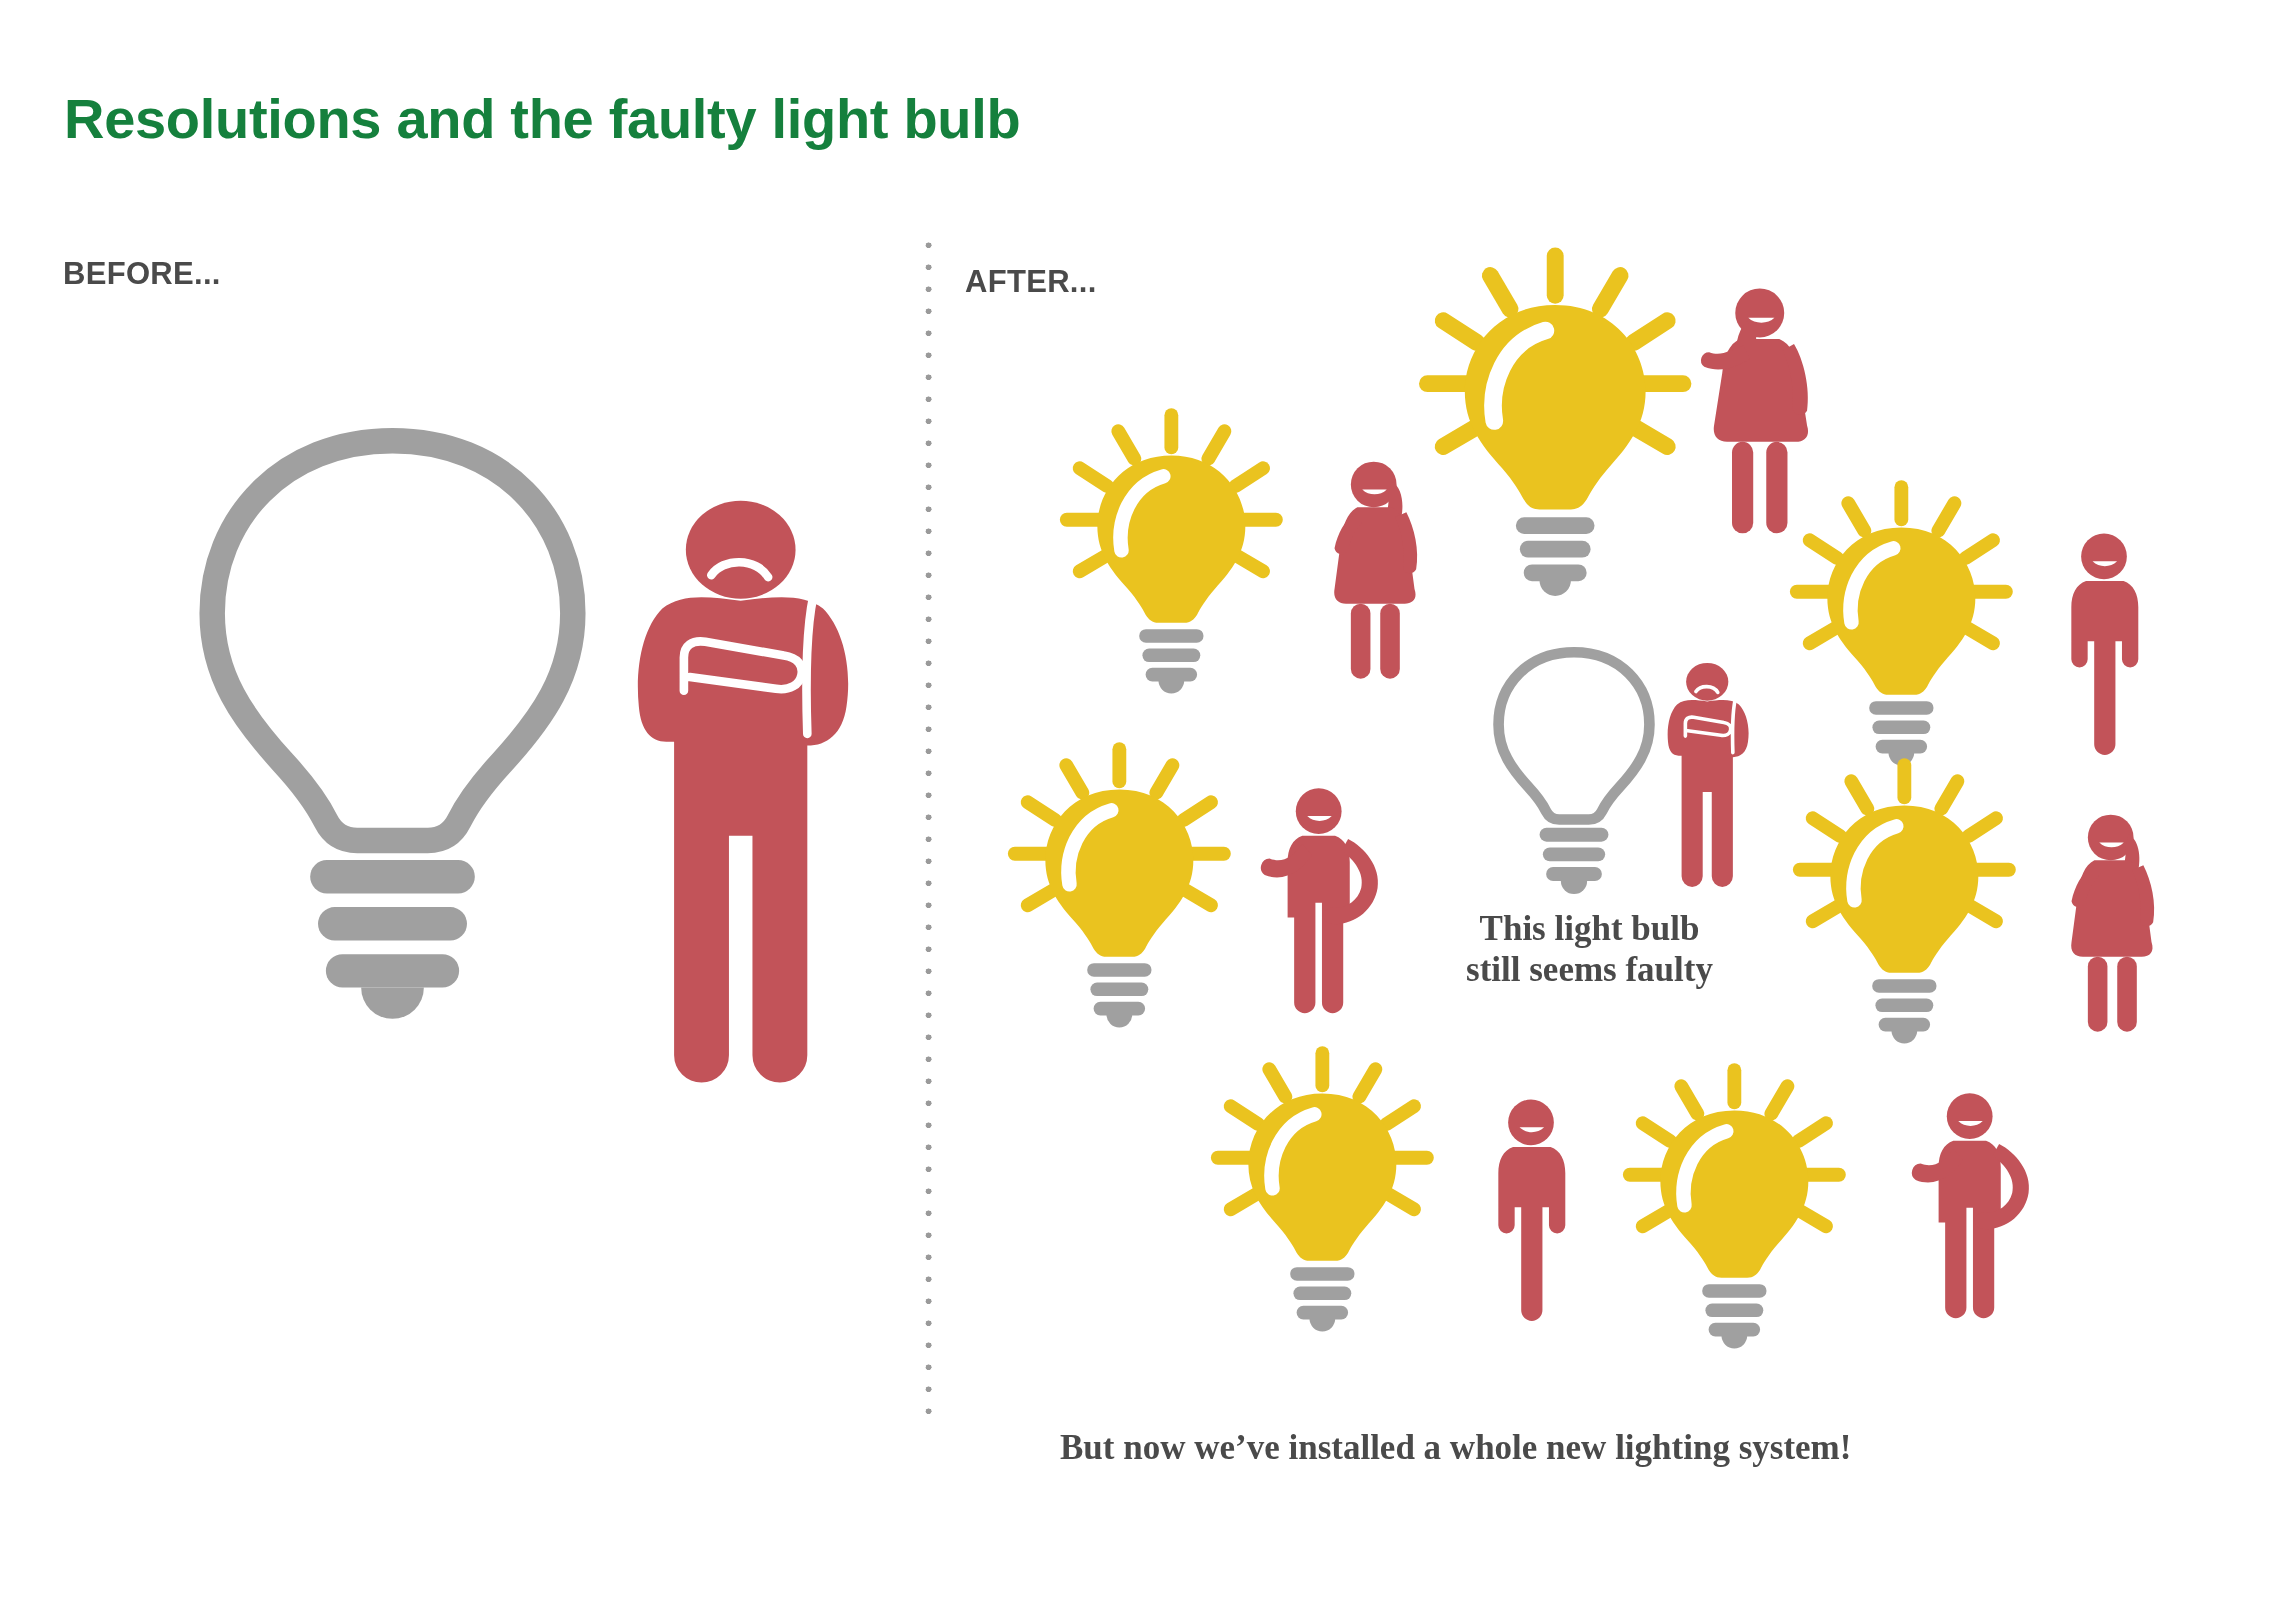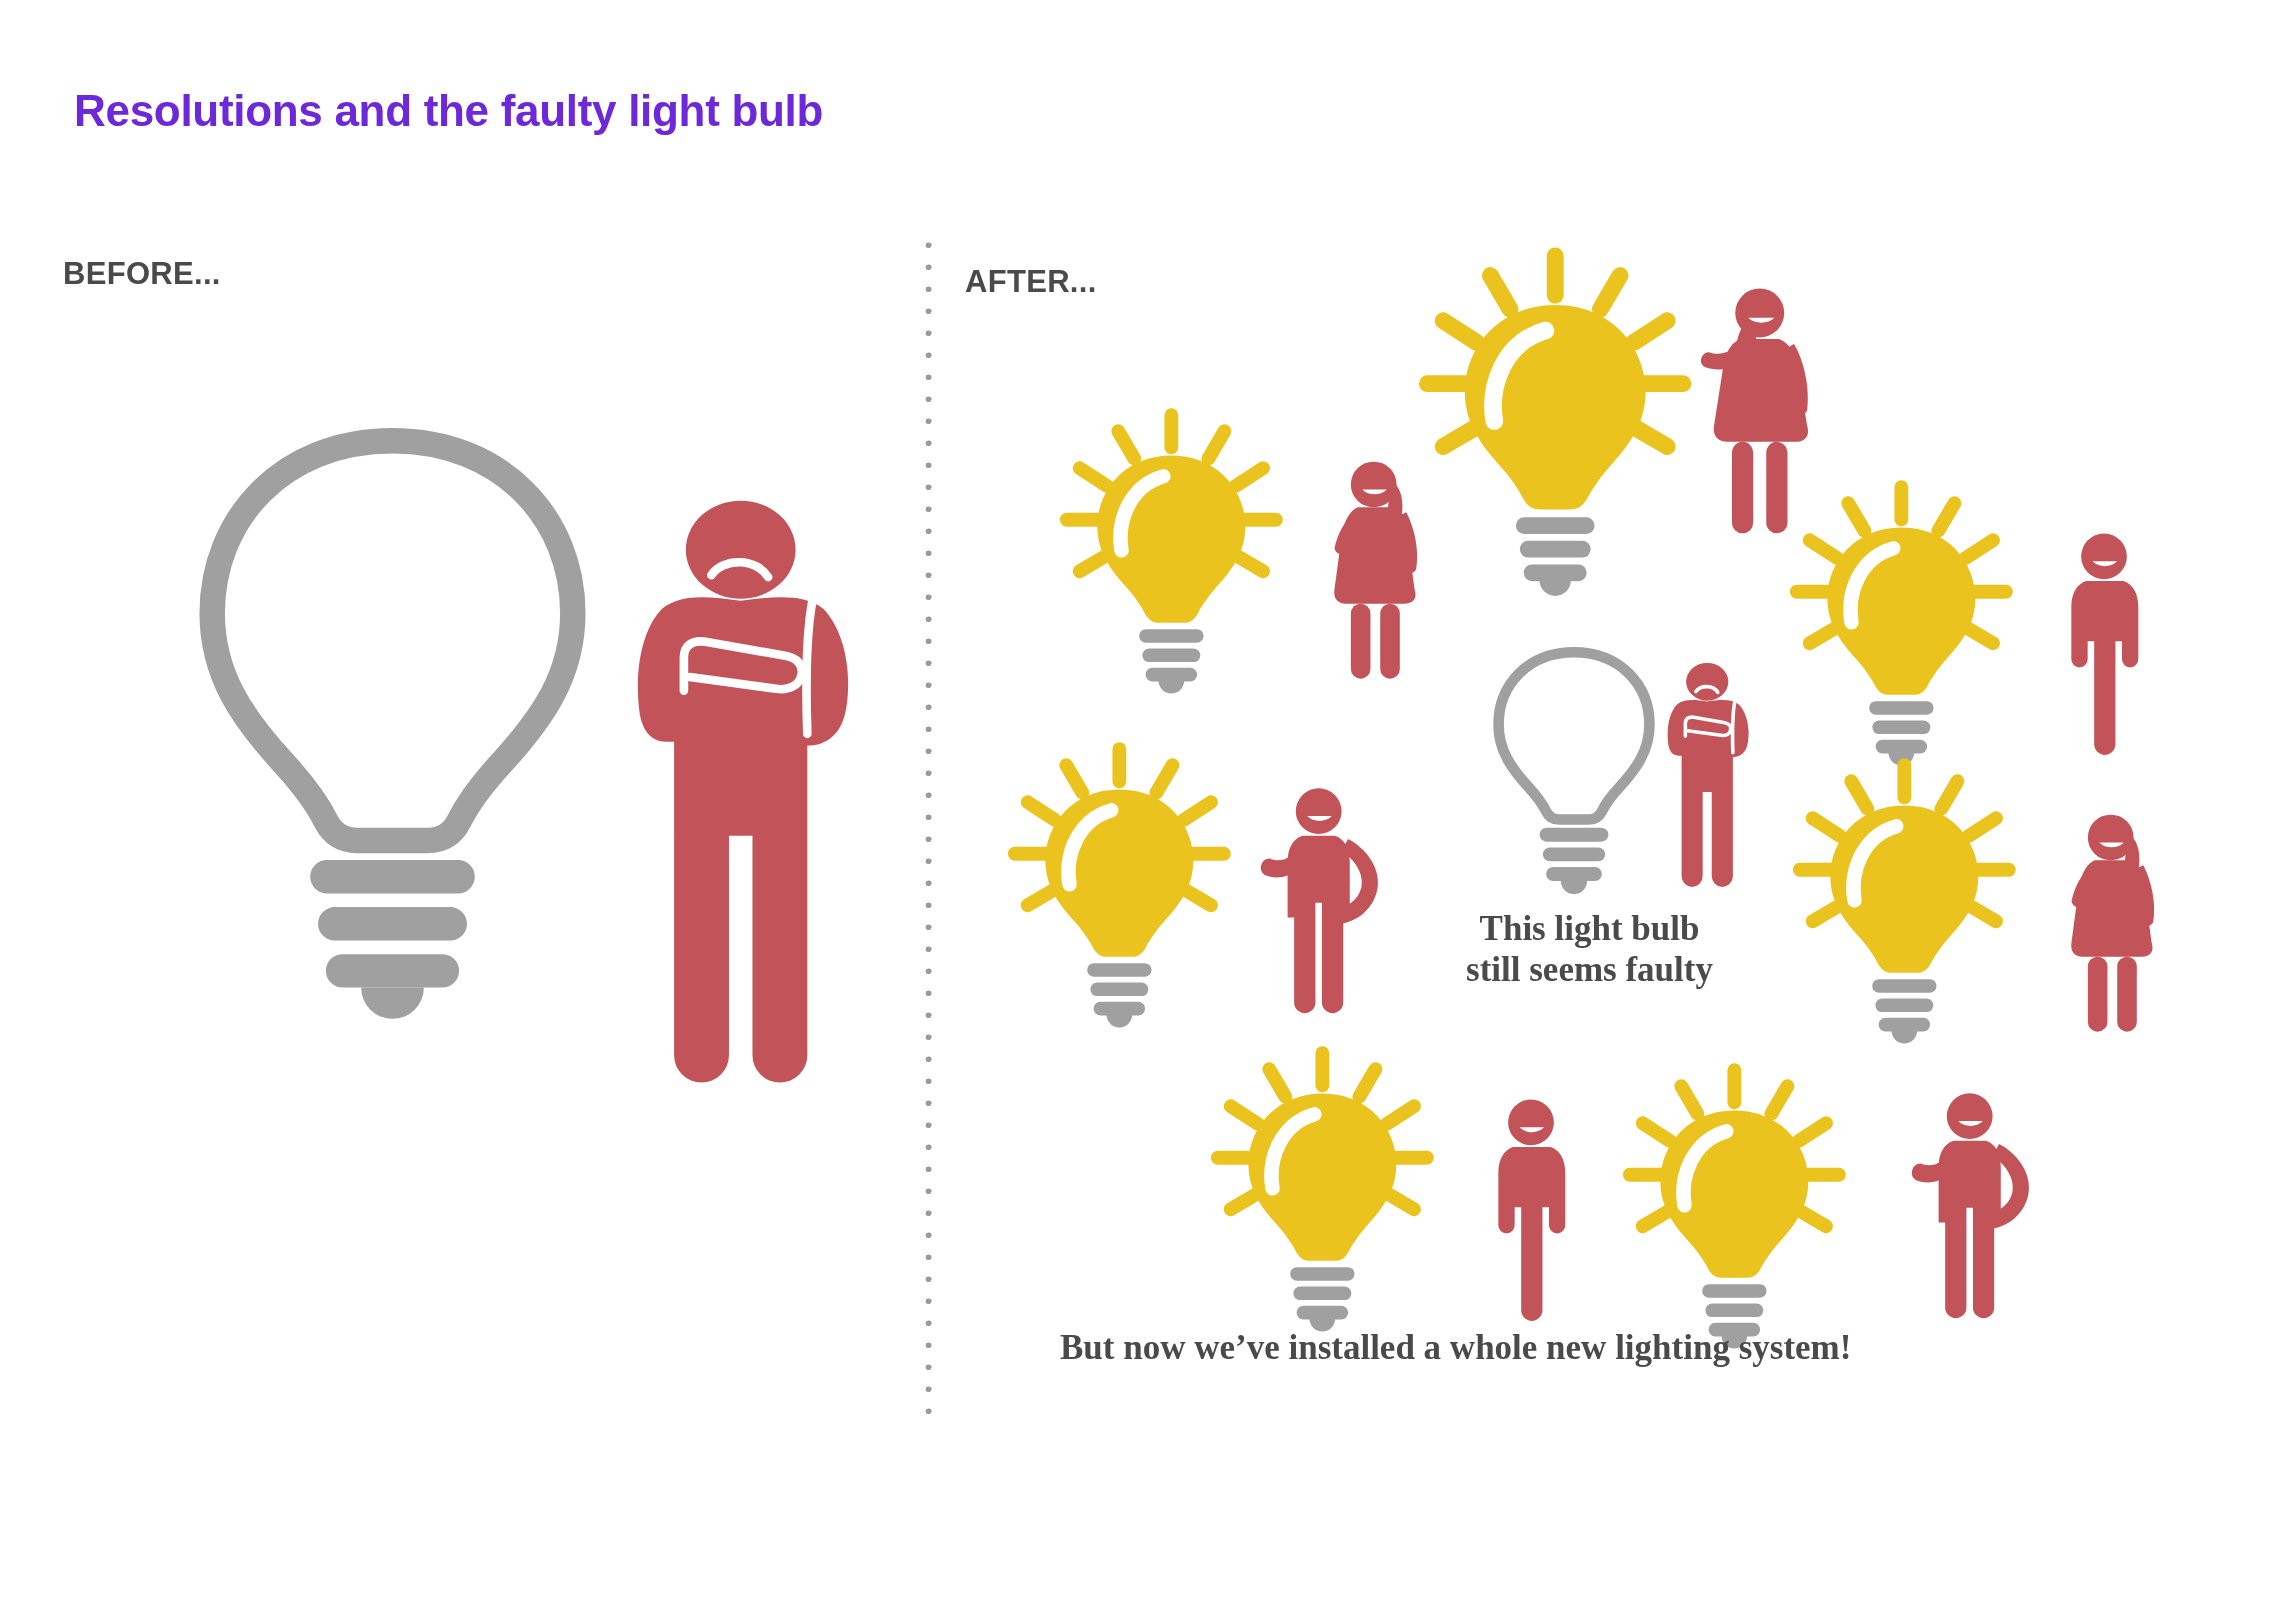--- a/index.html
+++ b/index.html
@@ -6,23 +6,23 @@
   body{
     width:2295px;height:1623px;
     font-family:"Liberation Sans","DejaVu Sans",sans-serif;
     position:relative;overflow:hidden;
     -webkit-font-smoothing:antialiased;
   }
   .stage{position:absolute;inset:0;}
 
   
   #page-title{
-    position:absolute;left:74px;top:86px;
-    font-size:44px;font-weight:700;letter-spacing:-0.3px;
-    color:#6d28d9;white-space:nowrap;
+    position:absolute;left:64px;top:86px;
+    font-size:56px;font-weight:700;letter-spacing:-0.3px;
+    color:#15803d;white-space:nowrap;
   }
 
   
   .section-label{
     position:absolute;
     font-size:31px;font-weight:700;letter-spacing:0.3px;
     color:#4A4A4A;white-space:nowrap;
   }
   #label-before{left:63px;top:256px;}
   #label-after{left:965px;top:264px;}
@@ -37,21 +37,21 @@
 
   
   .caption{
     position:absolute;color:#4A4A4A;font-weight:700;white-space:pre-line;font-family:Liberation Serif, serif;
   }
   #caption-before{left:63px;top:1018px;font-size:35px;}
   #caption-center{
     left:1413px;top:908px;font-size:35px;line-height:1.18;
     text-align:center;width:353px;white-space:pre-line;
   }
-  #caption-after{left:1060px;top:1328px;font-size:35px;}
+  #caption-after{left:1060px;top:1428px;font-size:35px;}
 
   
   .scene-item{position:absolute;transform-origin:top left;}
   .scene-item svg{display:block;overflow:visible;}
 </style>
 </head>
 <body>
 
 <div class="stage">
 

